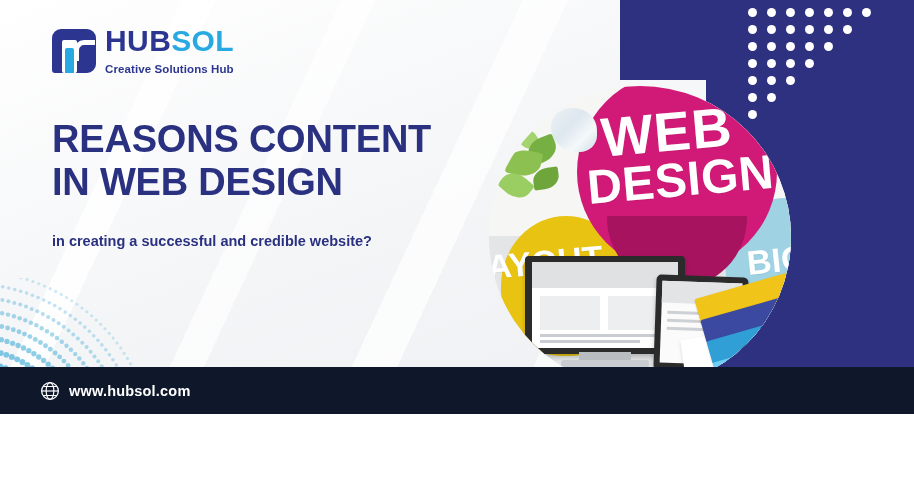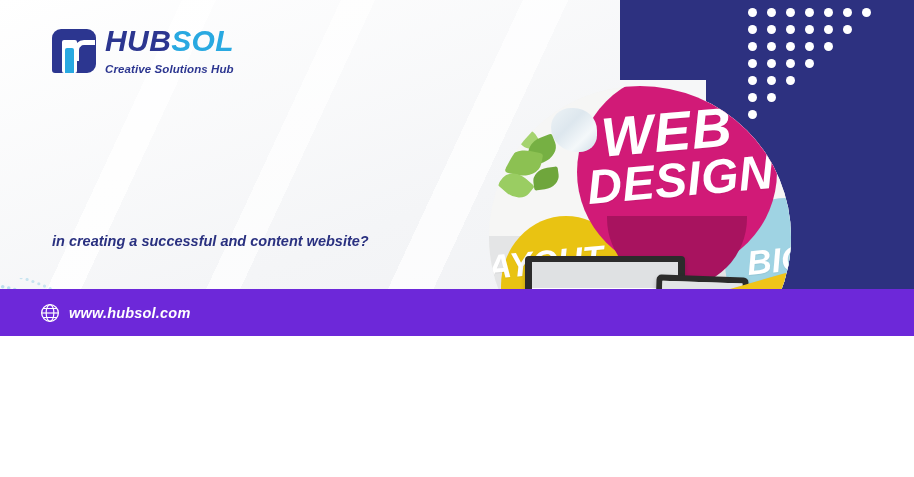--- a/index.html
+++ b/index.html
@@ -4,24 +4,23 @@
 <style>
   html,body{margin:0;padding:0;}
   body{
     width:914px;height:477px;
     font-family:"Liberation Sans", sans-serif;
     background:#ffffff;
     overflow:hidden;
   }
   .banner{
     position:relative;
-    width:914px;height:336px;
+    width:914px;height:414px;
     overflow:hidden;
     background:#f2f3f5;
-    font-style:italic;
   }
 
   
   .bg-left{
     position:absolute;left:0;top:0;width:914px;height:477px;
     background:
       linear-gradient(115deg, rgba(255,255,255,0) 0 16%, rgba(255,255,255,.85) 16% 19%, rgba(255,255,255,0) 19% 30%,
                               rgba(255,255,255,.7) 30% 33%, rgba(255,255,255,0) 33% 46%,
                               rgba(255,255,255,.75) 46% 50%, rgba(255,255,255,0) 50% 62%,
                               rgba(255,255,255,.6) 62% 65%, rgba(255,255,255,0) 65% 78%,
@@ -213,21 +212,21 @@
     box-shadow:0 2px 4px rgba(0,0,0,.15);
   }
   .pencil{
     position:absolute;left:250px;top:206px;width:94px;height:9px;
     background:#e8b53a;transform:rotate(-28deg);border-radius:1px;
   }
 
   
   .footer{
     position:absolute;left:0;bottom:0;width:914px;height:47px;
-    background:#6d28d9;
+    background:#0f172a;
   }
   .footer-inner{
     position:absolute;left:40px;top:0;height:47px;
     display:flex;align-items:center;gap:9px;
   }
   .globe{
     width:20px;height:20px;flex:0 0 auto;
   }
   .site{
     color:#ffffff;font-size:14.5px;font-weight:bold;letter-spacing:.2px;
@@ -656,23 +655,27 @@
   <div class="logo">
     <div class="logo-mark">
       <span class="logo-arch"></span>
     </div>
     <div class="logo-text">
       <div class="logo-word"><span class="logo-hub">HUB</span><span class="logo-sol">SOL</span></div>
       <div class="logo-tag">Creative Solutions Hub</div>
     </div>
   </div>
 
+  <div class="headline">
+    <div>REASONS CONTENT</div>
+    <div>IN WEB DESIGN</div>
+  </div>
 
   <div class="subtitle">
-    <div>in creating a successful and content website?</div>
+    <div>in creating a successful and credible website?</div>
   </div>
 
   <div class="circle-art">
     <div class="ca-layer ca-white"></div>
     <div class="ca-layer ca-grey"></div>
 
     <div class="ca-layer ca-yellow"></div>
     <div class="ca-layer ca-blue"></div>
     <div class="ca-layer ca-pink"></div>
     <div class="ca-layer ca-pinkdark"></div>

